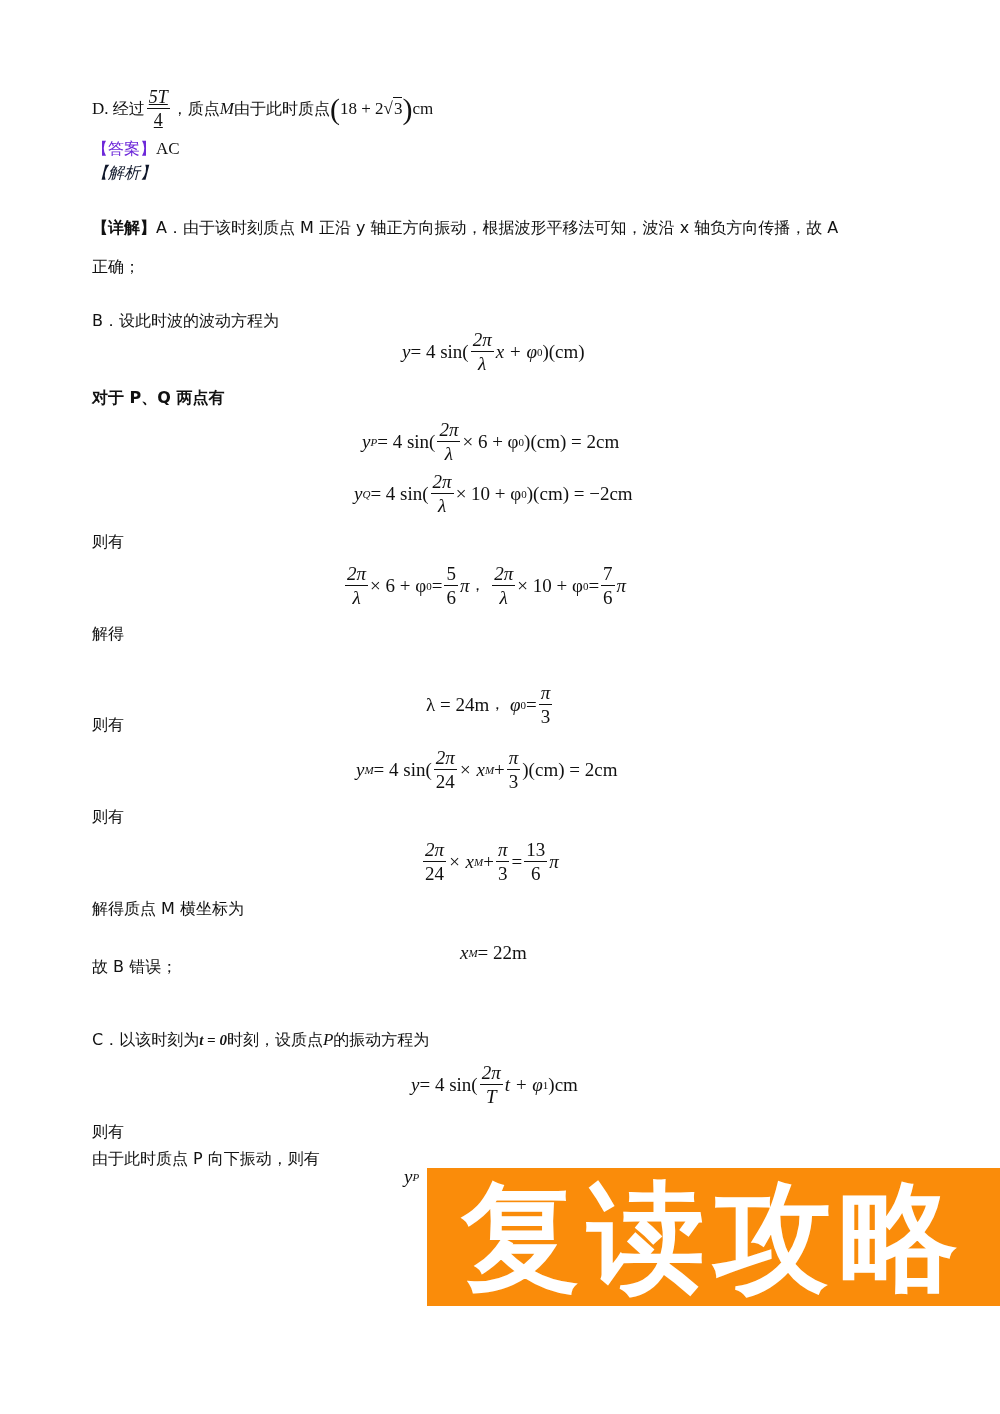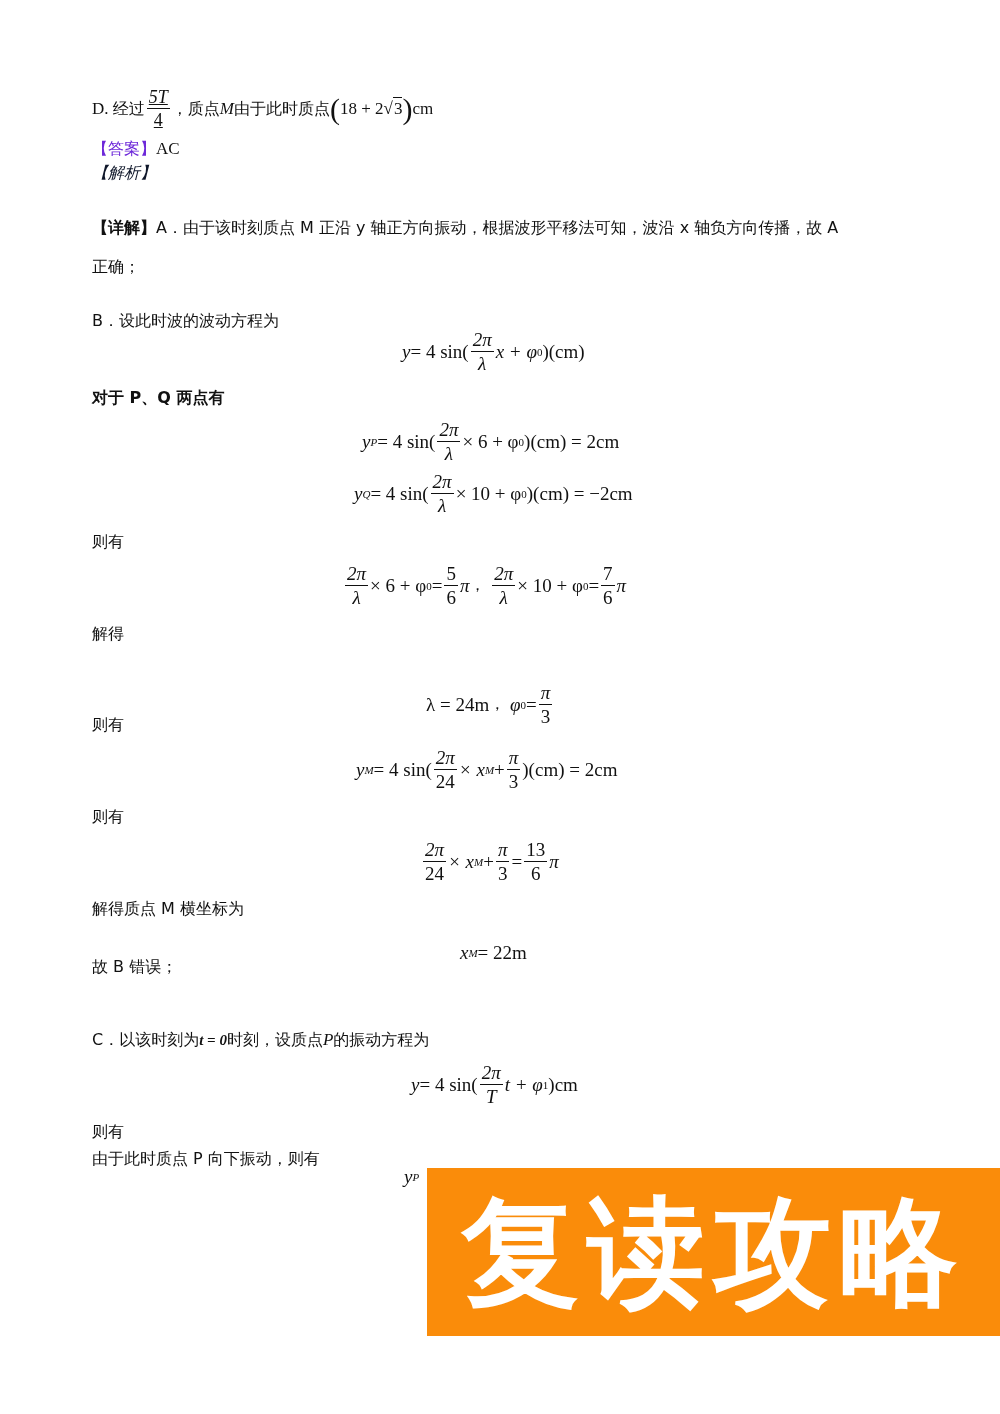--- a/index.html
+++ b/index.html
@@ -9,21 +9,21 @@
   .cjk { font-family: "DejaVu Sans", sans-serif; font-size: 16px; }
   .it { font-style: italic; }
   .math { position: absolute; font-size: 19px; white-space: nowrap; display: flex; align-items: center; }
   .frac { display: inline-flex; flex-direction: column; align-items: center; vertical-align: middle; margin: 0 2px; line-height: 1; }
   .frac .num { border-bottom: 1.2px solid #111; padding: 0 2px 2px 2px; }
   .frac .den { padding: 2px 2px 0 2px; }
   sub { font-size: 11px; font-style: italic; vertical-align: -4px; }
   sub.up { font-style: normal; }
   .sqrt { border-top: 1.2px solid #111; padding-left: 1px; }
   .bigparen { font-size: 30px; font-weight: 300; line-height: 1; }
-  .banner { position: absolute; left: 427px; top: 1168px; width: 573px; height: 168px; background: #FA8C0A;
+  .banner { position: absolute; left: 427px; top: 1168px; width: 573px; height: 138px; background: #FA8C0A;
             display: flex; align-items: center; justify-content: center; }
   .banner-text { color: #ffffff; font-family: "DejaVu Sans", sans-serif; font-size: 118px; font-weight: bold; letter-spacing: 8px; line-height: 1; }
 </style>
 </head>
 <body>
 
 <div class="line" style="top:88px; display:flex; align-items:center;">
   <span>D.</span>&nbsp;
   <span class="cjk">经过</span>
   <span class="frac" style="font-size:18px;text-decoration:underline;">

